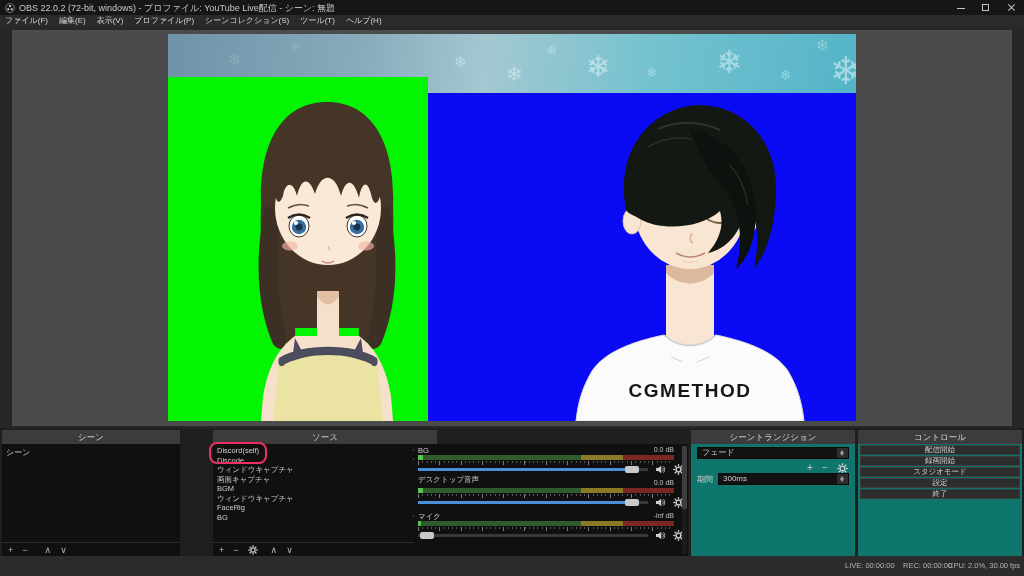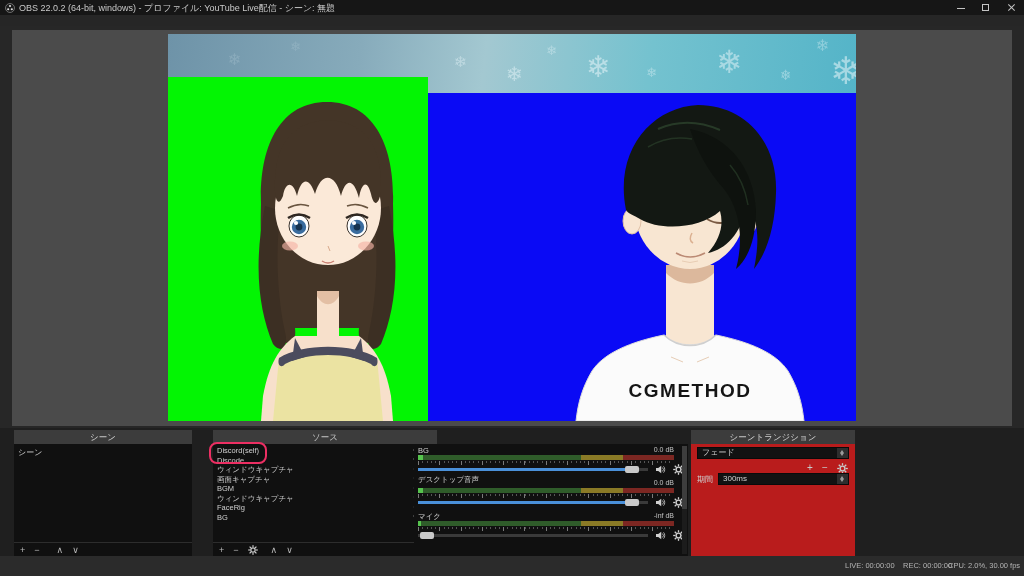--- a/index.html
+++ b/index.html
@@ -30,21 +30,21 @@
   .flake{position:absolute;color:#e9f6fa;line-height:1;}
   #green-box{position:absolute;left:156px;top:47px;width:260px;height:344px;background:#03f503;overflow:hidden;}
   #blue-box{position:absolute;left:416px;top:63px;width:428px;height:328px;background:#0a0af5;overflow:hidden;}
 
   
   #dock{position:absolute;left:0;top:428px;width:1024px;height:128px;background:#1f1f1f;}
   .panel{position:absolute;top:2px;height:126px;}
   .panel-header{position:absolute;left:0;top:0;right:0;height:14px;background:#3c3c3c;
                 font-size:8.5px;line-height:14px;text-align:center;color:#d4d4d4;}
   .panel-body{position:absolute;left:0;top:14px;right:0;bottom:0;background:#101010;}
-  .panel-body.lighter{background:#b91c1c;}
+  .panel-body.lighter{background:#0f766e;}
   .list-toolbar{position:absolute;left:0;right:0;bottom:0;height:13px;border-top:1px solid #2d2d2d;
                 display:flex;align-items:center;gap:9px;padding-left:6px;font-size:9px;color:#b9b9b9;}
   .tb-ic{display:inline-block;line-height:10px;}
   .row-label{font-size:7.5px;color:#cfcfcf;white-space:nowrap;overflow:hidden;}
 
   .src-row{position:absolute;left:0;right:0;height:9.5px;}
   .src-row .row-label{position:absolute;left:4px;top:1px;right:26px;}
   .src-row .ic-eye{position:absolute;right:13px;top:0.5px;color:#c8c8c8;}
   .src-row .ic-lock{position:absolute;right:3px;top:0.5px;color:#8f8f7a;}
   .src-row.hidden-src .ic-eye{opacity:0.32;}
@@ -124,33 +124,42 @@
 
 <div id="app">
 
   <div id="titlebar">
     <svg class="abs icsvg" style="left:5px;top:3px" width="10" height="10" viewBox="0 0 12 12">
       <circle cx="6" cy="6" r="5.4" fill="#1d1d1d" stroke="#8a8a8a" stroke-width="0.9"></circle>
       <circle cx="6" cy="3.6" r="1.3" fill="#dddddd"></circle>
       <circle cx="3.8" cy="7.5" r="1.3" fill="#dddddd"></circle>
       <circle cx="8.2" cy="7.5" r="1.3" fill="#dddddd"></circle>
     </svg>
-    <span class="title">OBS 22.0.2 (64-bit, windows) - プロファイル: YouTube Live配信 - シーン: 無題</span>
+    <span class="title">OBS 22.0.2 (72-bit, windows) - プロファイル: YouTube Live配信 - シーン: 無題</span>
     <span class="win-btn" style="left:950px">
         <span class="win-glyph-min"></span>
       </span>
     <span class="win-btn" style="left:975px">
         <span class="win-glyph-max"></span>
       </span>
     <span class="win-btn" style="left:1000px">
         <span class="win-glyph-x1"></span>
         <span class="win-glyph-x2"></span>
       </span>
   </div>
 
+  <div id="menubar">
+    <span class="menu-item">ファイル(F)</span>
+    <span class="menu-item">編集(E)</span>
+    <span class="menu-item">表示(V)</span>
+    <span class="menu-item">プロファイル(P)</span>
+    <span class="menu-item">シーンコレクション(S)</span>
+    <span class="menu-item">ツール(T)</span>
+    <span class="menu-item">ヘルプ(H)</span>
+  </div>
 
   <div id="preview-frame">
     <div id="canvas-area">
 
       <div id="banner">
         <span class="flake" style="left:60px;top:18px;font-size:16px;opacity:.16">❄</span>
         <span class="flake" style="left:122px;top:6px;font-size:13px;opacity:.14">❄</span>
         <span class="flake" style="left:286px;top:20px;font-size:15px;opacity:.42">❄</span>
         <span class="flake" style="left:338px;top:30px;font-size:20px;opacity:.5">❄</span>
         <span class="flake" style="left:378px;top:10px;font-size:13px;opacity:.38">❄</span>
@@ -219,21 +228,21 @@
           <path d="M93 52 q20 -12 44 -8" stroke="#3c5c3c" stroke-width="1.5" opacity="0.4" fill="none"></path>
           <path d="M175 70 q14 16 18 40" stroke="#3c5c3c" stroke-width="1.5" opacity="0.4" fill="none"></path>
         </svg>
       </div>
 
     </div>
   </div>
 
   <div id="dock">
 
-    <div class="panel" style="left:14px;width:178px">
+    <div class="panel" style="left:2px;width:178px">
       <div class="panel-header">シーン</div>
       <div class="panel-body">
         <div class="src-row" style="top:2px">
           <span class="row-label" style="font-size:8px">シーン</span>
         </div>
         <div class="list-toolbar">
           <span class="tb-ic">+</span>
           <span class="tb-ic">−</span>
           <span class="tb-ic" style="margin-left:8px">∧</span>
           <span class="tb-ic">∨</span>
@@ -418,20 +427,30 @@
         <div class="field" style="left:27px;top:29px;width:131px;height:12px">
           <span>300ms</span>
           <span class="spinner">
               <span class="spin-up"></span>
               <span class="spin-dn"></span>
             </span>
         </div>
       </div>
     </div>
 
+    <div class="panel" style="left:858px;width:164px">
+      <div class="panel-header">コントロール</div>
+      <div class="panel-body lighter">
+        <div class="ctl-btn" style="top:1px">配信開始</div>
+        <div class="ctl-btn" style="top:12px">録画開始</div>
+        <div class="ctl-btn" style="top:23px">スタジオモード</div>
+        <div class="ctl-btn" style="top:34px">設定</div>
+        <div class="ctl-btn" style="top:45px">終了</div>
+      </div>
+    </div>
 
   </div>
 
   <div id="annotation-box"></div>
 
   <div id="statusbar">
     <span style="left:845px">LIVE: 00:00:00</span>
     <span style="left:903px">REC: 00:00:00</span>
     <span style="left:948px">CPU: 2.0%, 30.00 fps</span>
   </div>

